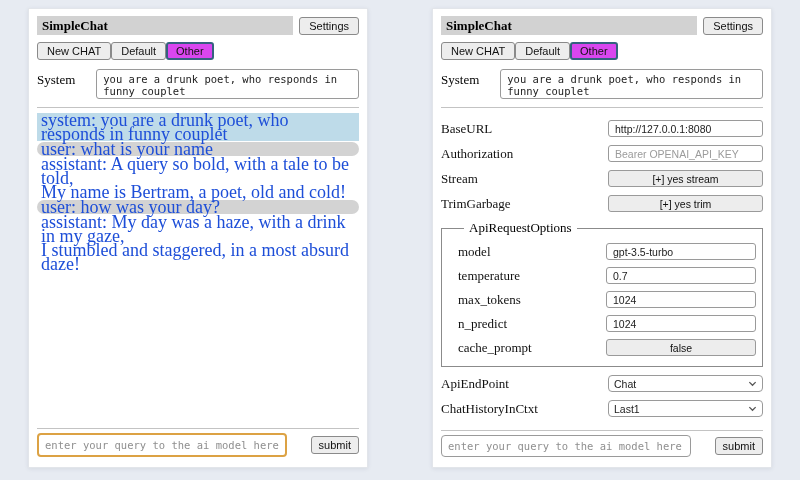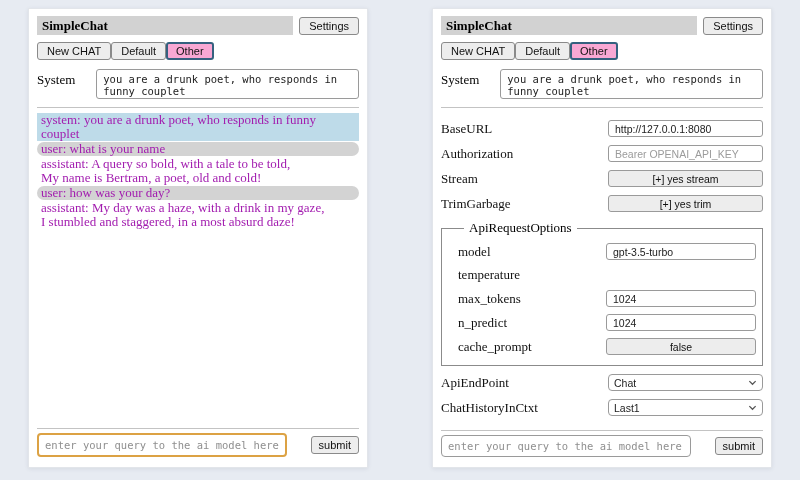--- a/index.html
+++ b/index.html
@@ -40,21 +40,21 @@
     color: #111;
     background: #ededed;
     border: 1px solid #8a8a8a;
     border-radius: 3px;
     padding: 2px 9px;
     cursor: pointer;
     white-space: nowrap;
   }
   .tab-row { display: flex; margin-top: 7px; }
   .tab-active {
-    background: #f9a8d4;
+    background: #d946ef;
     border: 2px solid #35617f;
     padding: 1px 8px;
   }
 
   .system-row { display: flex; gap: 21px; margin-top: 9px; align-items: flex-start; }
   .system-label { font-size: 13px; padding-top: 3px; }
   .system-textarea {
     flex: 1;
     height: 30px;
     resize: none;
@@ -63,26 +63,26 @@
     color: #222;
     border: 1px solid #9a9a9a;
     border-radius: 3px;
     padding: 3px 6px;
     overflow: hidden;
   }
   hr.rule { border: none; border-top: 1px solid #c3c3c3; margin: 8px 0 4px 0; }
 
   .chat-area { flex: 1; overflow: hidden; margin-top: 1px; }
   .msg {
-    font-size: 13px;
+    font-size: 18px;
     line-height: 14px;
     padding: 0 4px;
     margin-bottom: 1px;
     white-space: pre-line;
-    color: #a21caf;
+    color: #1d4ed8;
   }
   .msg-system { background: #bedbe9; }
   .msg-user { background: #d3d3d3; border-radius: 7px; }
 
   .settings-area { flex: 1; overflow: hidden; }
   .setting-row { display: flex; justify-content: space-between; align-items: center; margin-top: 8px; }
   .setting-label { font-size: 13px; color: #111; }
   .control {
     width: 155px;
     height: 17px;
@@ -229,20 +229,21 @@
 
     <fieldset class="api-fieldset">
       <legend>ApiRequestOptions</legend>
       <div>
           <div class="setting-row">
             <span class="setting-label">model</span>
             <input type="text" class="control text-control" value="gpt-3.5-turbo" spellcheck="false" style="">
           </div>
           <div class="setting-row">
             <span class="setting-label">temperature</span>
+            <input type="text" class="control text-control" value="0.7" spellcheck="false" style="">
           </div>
           <div class="setting-row">
             <span class="setting-label">max_tokens</span>
             <input type="text" class="control text-control" value="1024" spellcheck="false" style="">
           </div>
           <div class="setting-row">
             <span class="setting-label">n_predict</span>
             <input type="text" class="control text-control" value="1024" spellcheck="false" style="">
           </div>
           <div class="setting-row">

